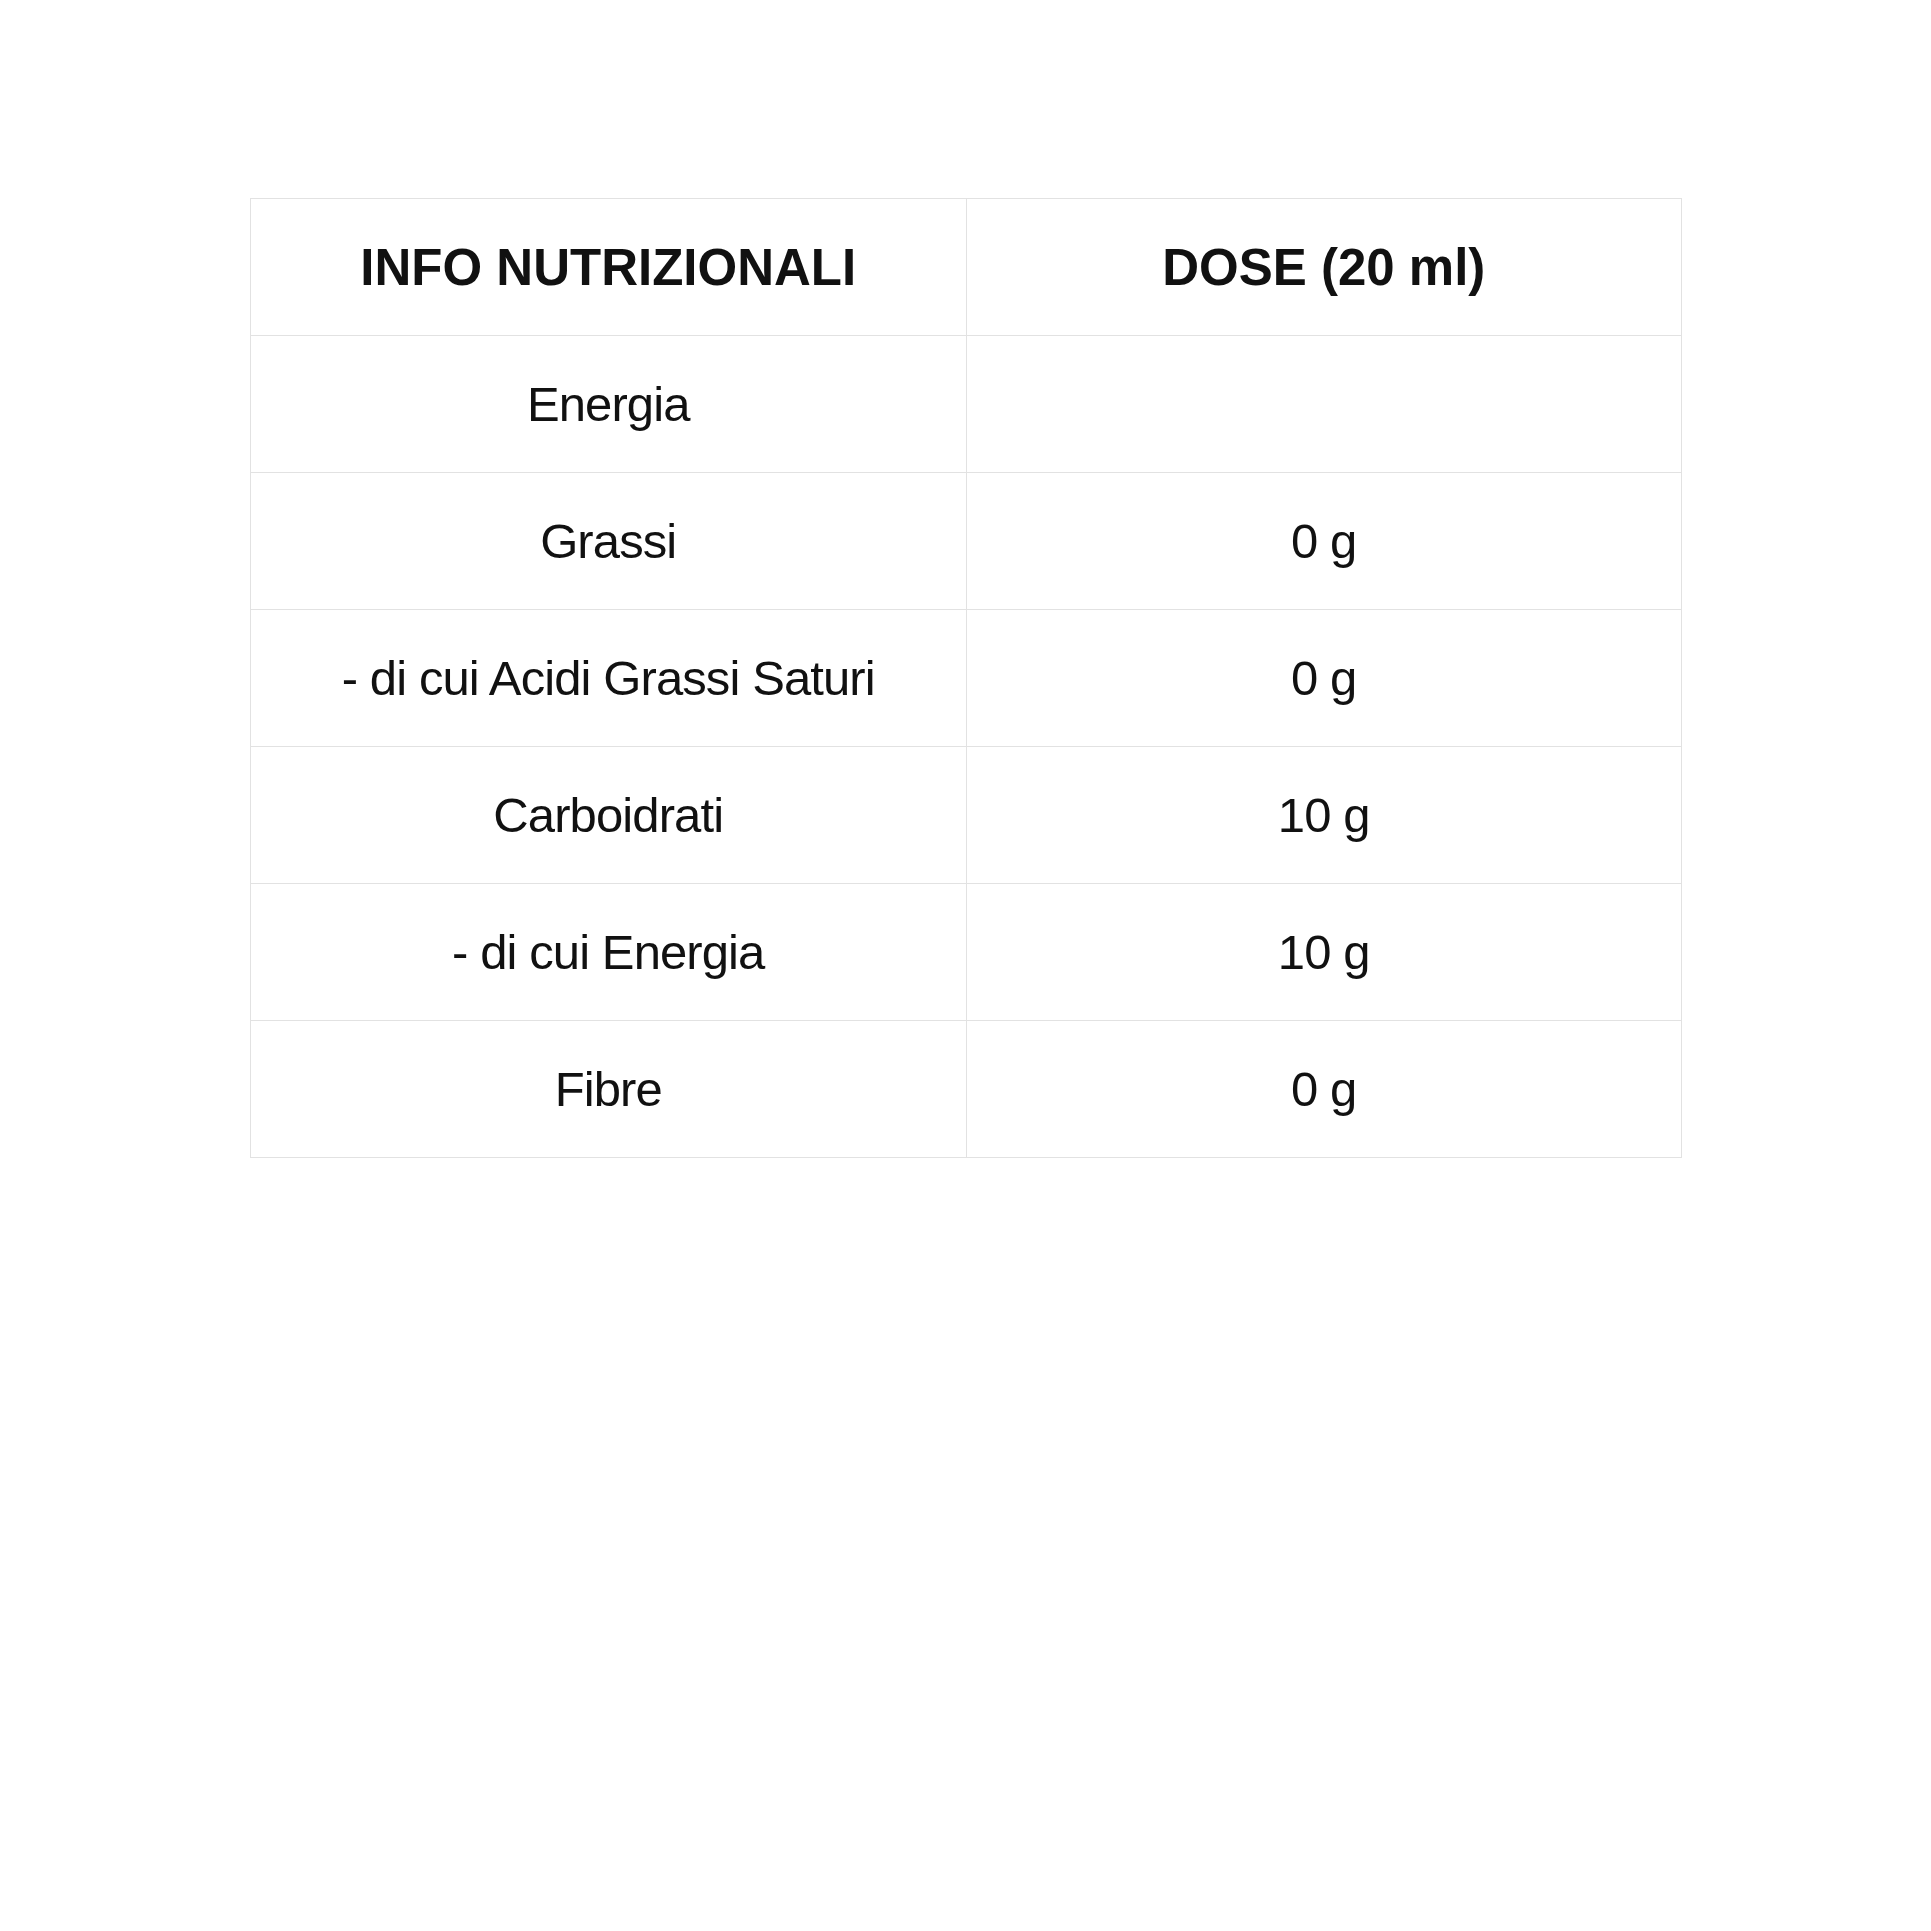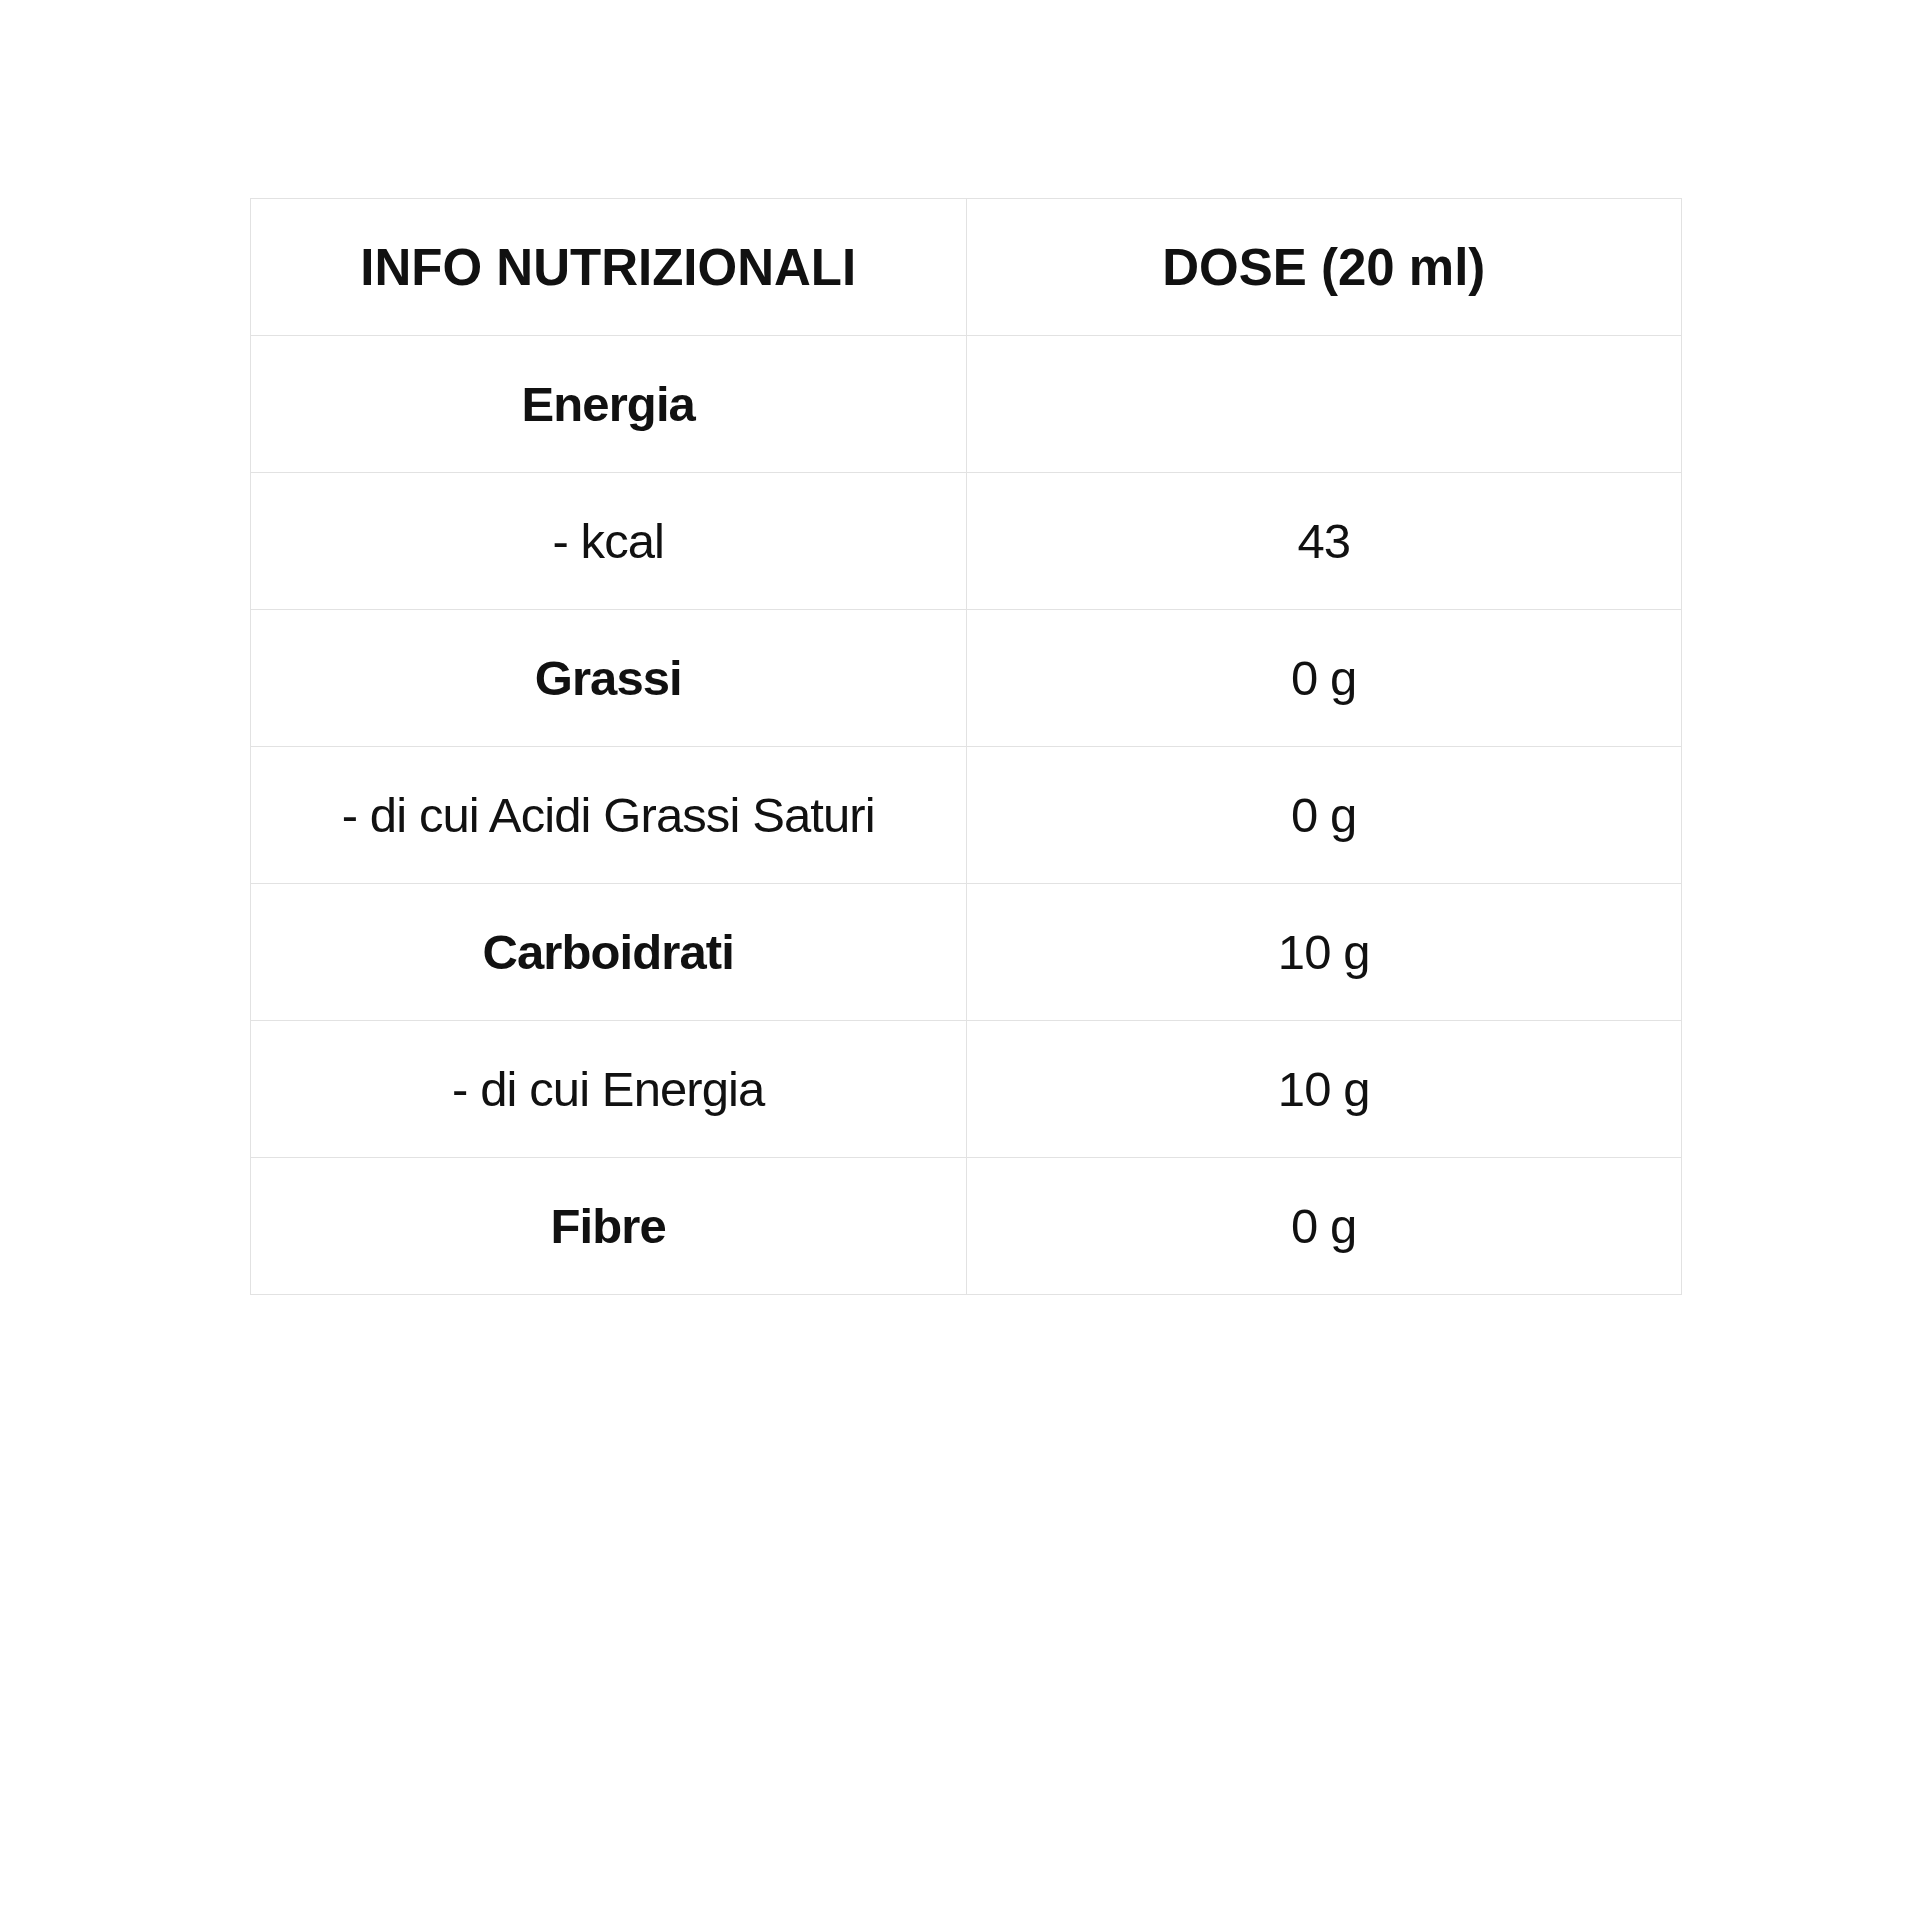--- a/index.html
+++ b/index.html
@@ -39,43 +39,39 @@
     padding: 0 16px;
     overflow: hidden;
     white-space: nowrap;
   }
   table.nutrition th {
     font-weight: 700;
     font-size: 51px;
     letter-spacing: 0px;
   }
   table.nutrition td.bold {
-    font-weight: 700;
+    font-weight: 400;
     margin-left: 37px;
   }
 </style>
 </head>
 <body>
 
 <div class="table-wrap">
   <table class="nutrition">
     <thead>
       <tr>
         <th>INFO NUTRIZIONALI</th>
         <th>DOSE (20 ml)</th>
       </tr>
     </thead>
     <tbody id="rows-body">
         <tr>
           <td class="bold">Energia</td>
           <td></td>
-        </tr>
-        <tr>
-          <td>- kcal</td>
-          <td>43</td>
         </tr>
         <tr>
           <td class="bold">Grassi</td>
           <td>0 g</td>
         </tr>
         <tr>
           <td>- di cui Acidi Grassi Saturi</td>
           <td>0 g</td>
         </tr>
         <tr>

